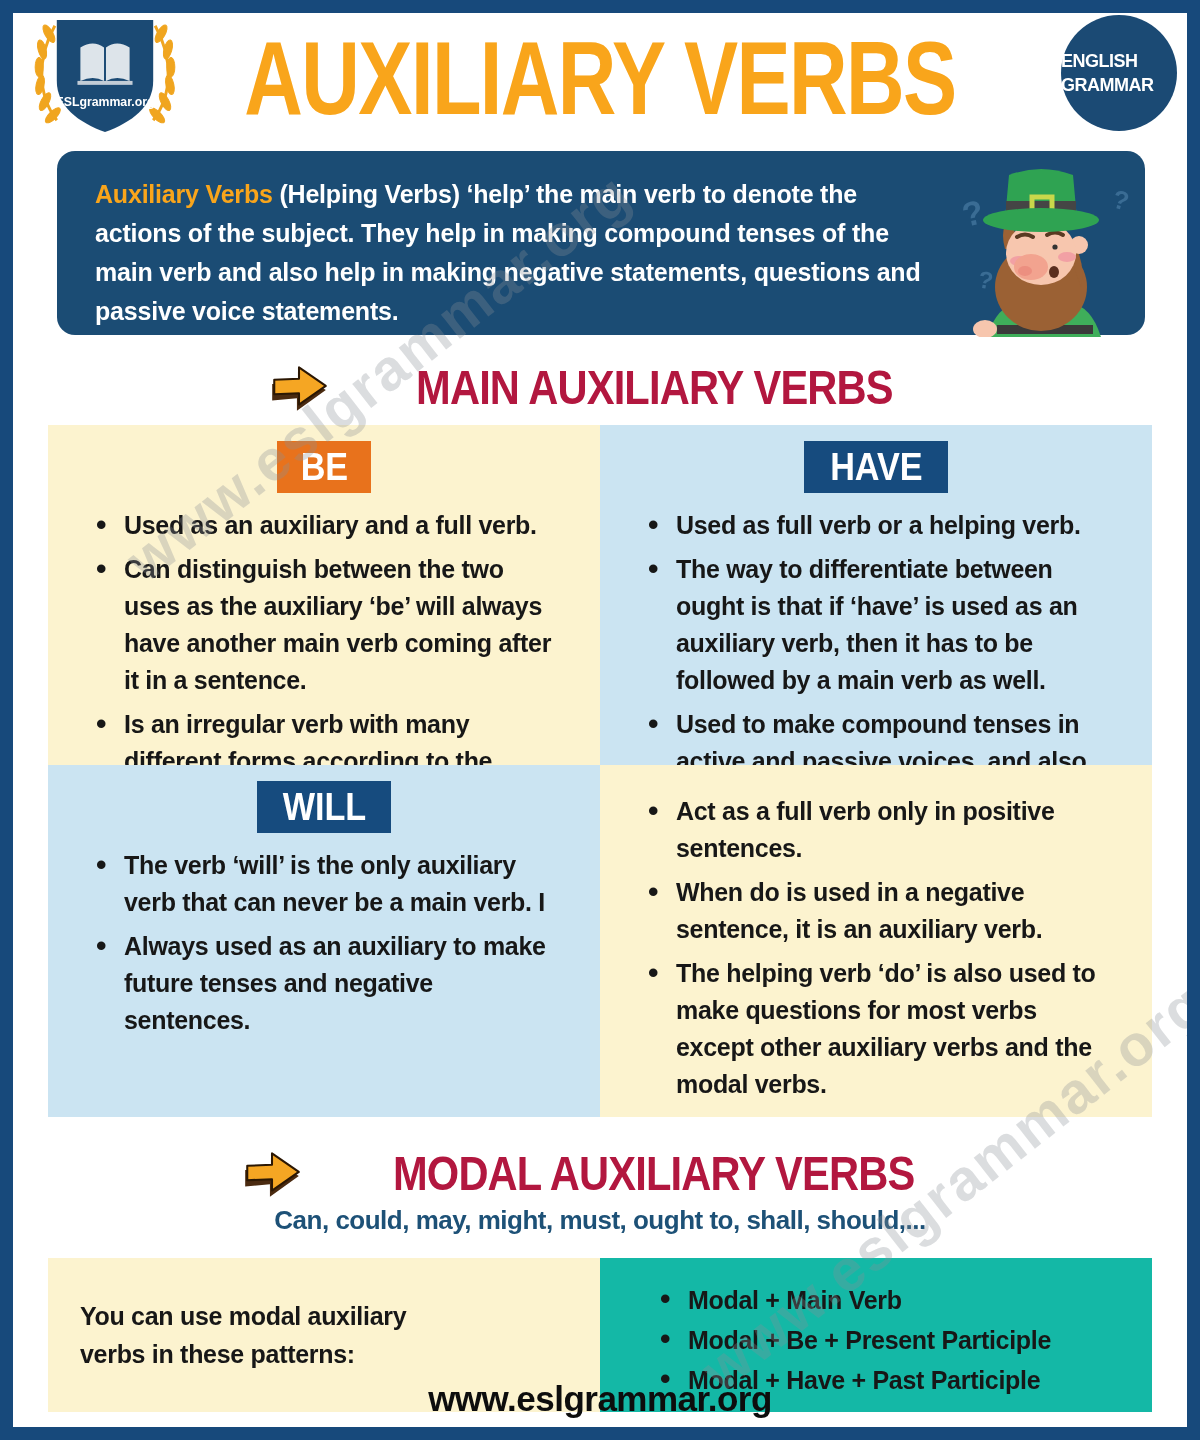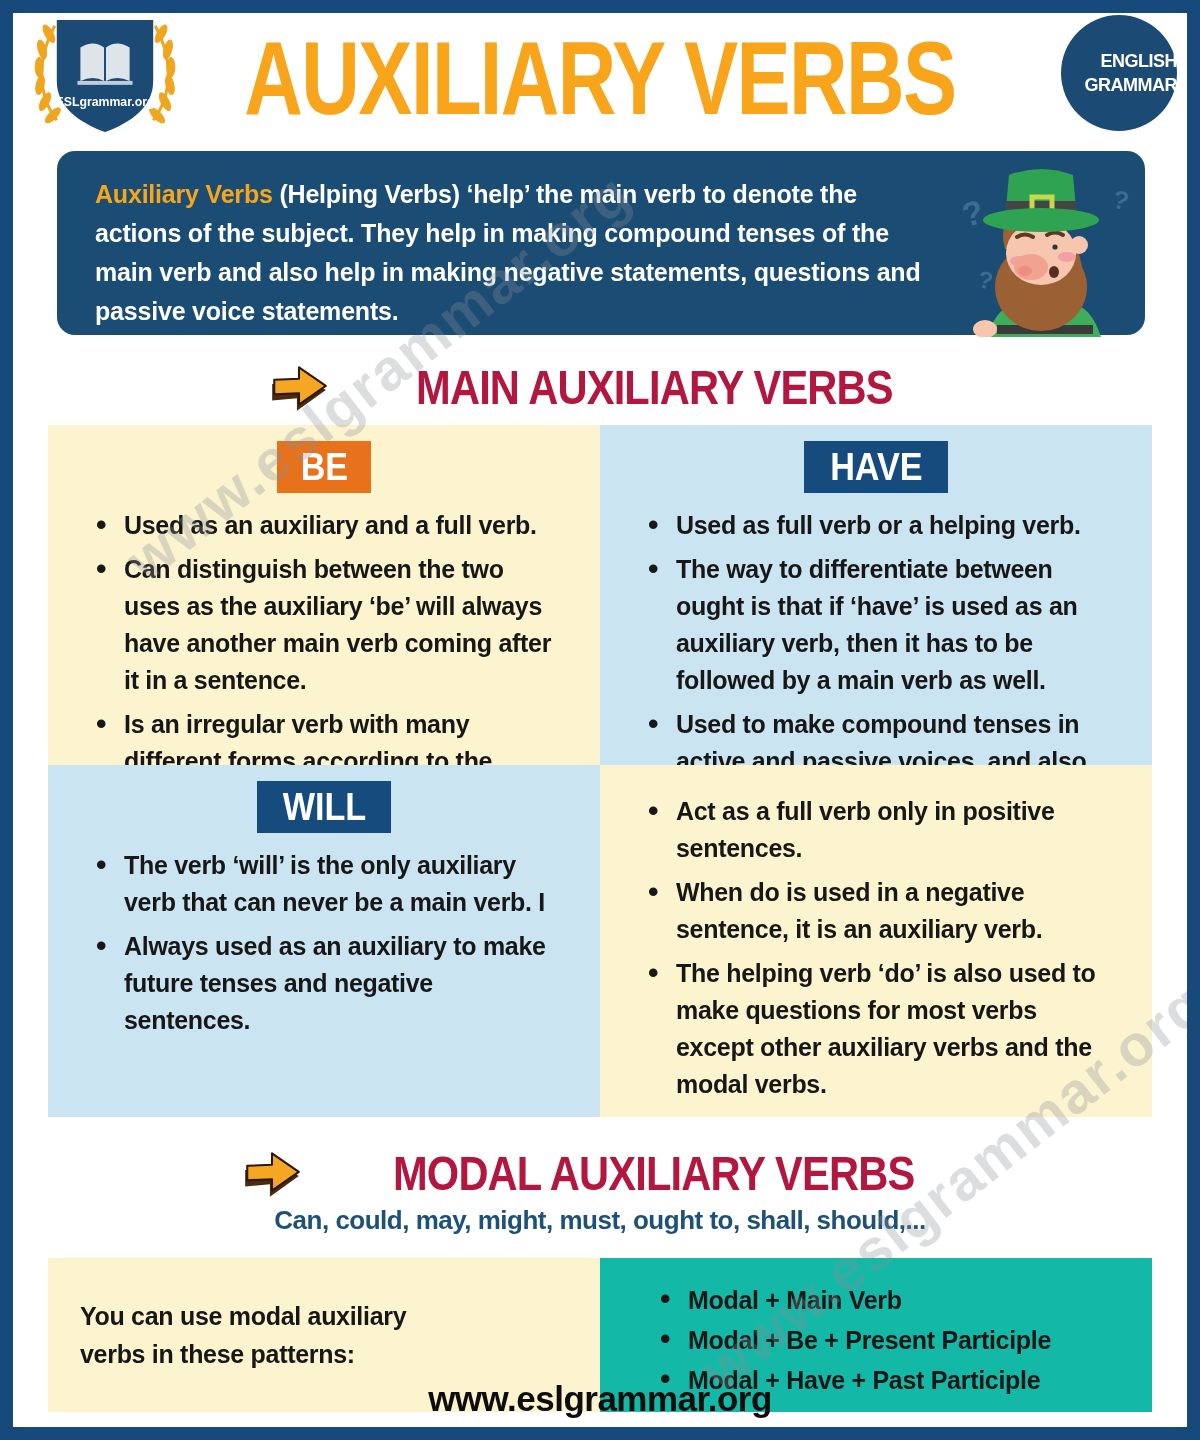--- a/index.html
+++ b/index.html
@@ -12,21 +12,21 @@
   .logo{position:absolute;left:8px;top:3px;width:168px;height:120px;}
   .page-title{
     position:absolute;left:0;right:0;top:6px;text-align:center;
     font-size:104px;font-weight:bold;color:#F9A51B;line-height:118px;
     letter-spacing:-2px;white-space:nowrap;
   }
   .page-title span{display:inline-block;transform:scaleX(.78);transform-origin:center;}
   .badge{
     position:absolute;right:10px;top:2px;width:116px;height:116px;border-radius:50%;
     background:#1B4A74;color:#fff;display:flex;flex-direction:column;
-    align-items:flex-end;justify-content:center;font-weight:bold;font-size:18px;
+    align-items:flex-start;justify-content:center;font-weight:bold;font-size:18px;
     line-height:24px;letter-spacing:-.5px;
   }
   
   .intro{
     position:absolute;left:44px;top:138px;width:1088px;height:184px;
     background:#1B4C74;border-radius:18px;box-sizing:border-box;
     padding:24px 200px 20px 38px;color:#fff;
   }
   .intro p{margin:0;font-size:25px;font-weight:bold;line-height:39px;letter-spacing:-.2px;}
   .intro .hl{color:#F9A51B;}

